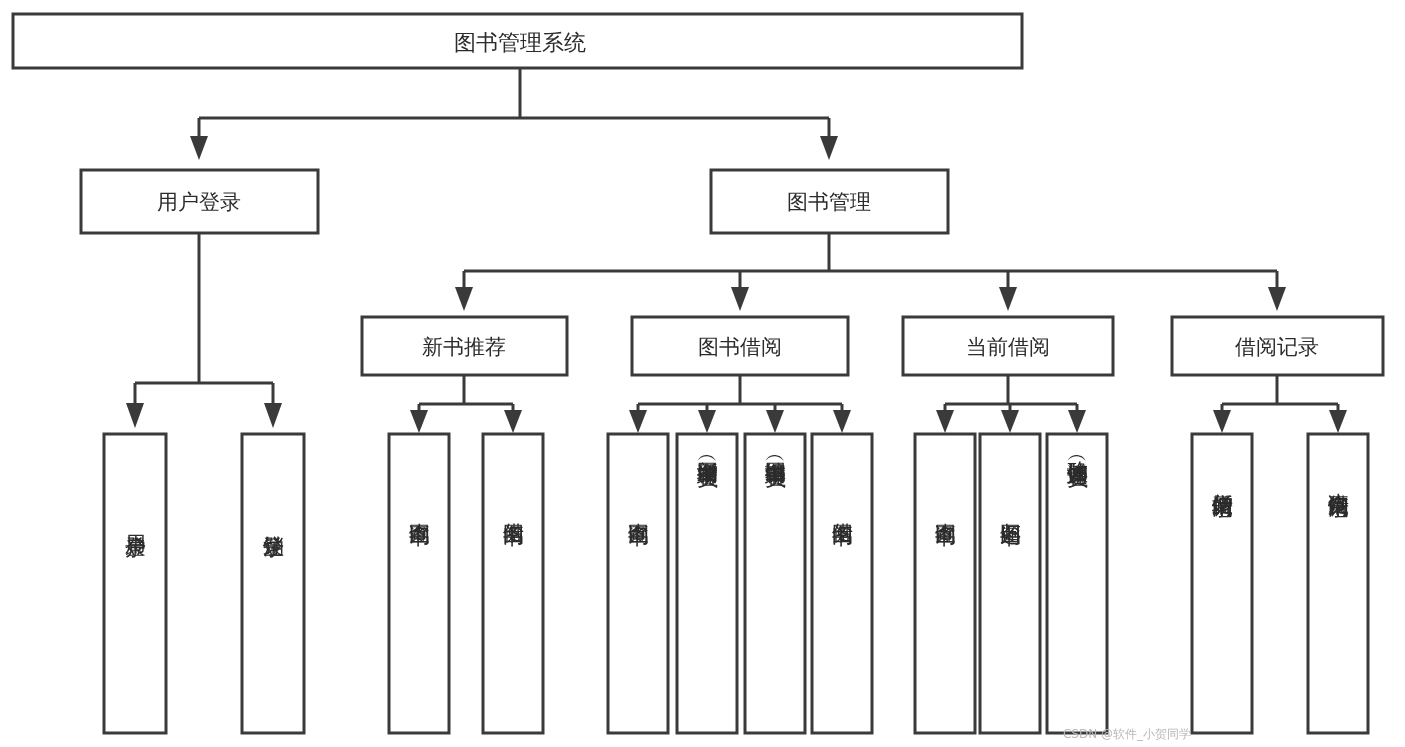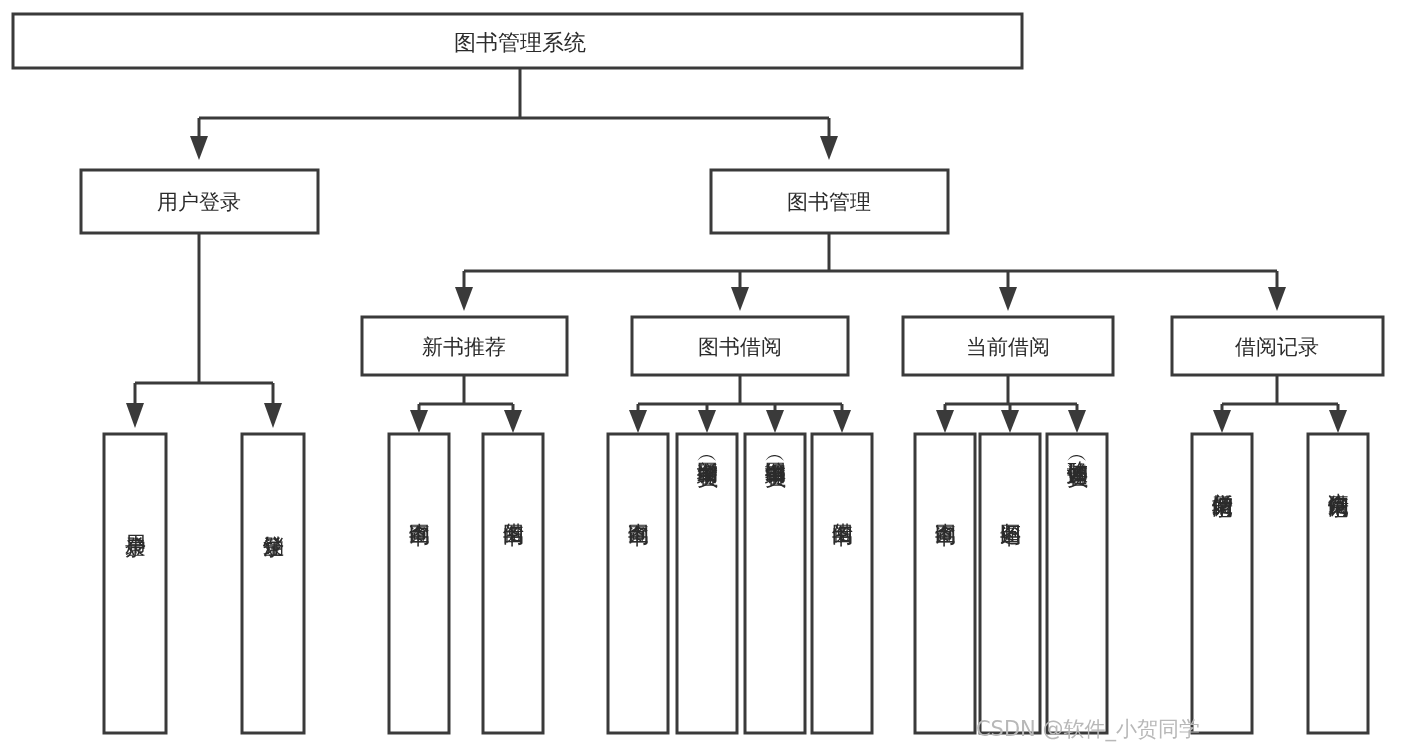--- a/index.html
+++ b/index.html
@@ -11,21 +11,20 @@
     width: 1405px;
     height: 747px;
     overflow: hidden;
     font-family: "DejaVu Sans", "Liberation Sans", sans-serif;
   }
   #diagram-root {
     position: relative;
     width: 1199px;
     height: 747px;
     background: #ffffff;
-    padding-left: 20px;
   }
   svg#diagram-svg {
     position: absolute;
     top: 0;
     left: 0;
     width: 1405px;
     height: 747px;
     display: block;
   }
   .node-box {
@@ -69,24 +68,24 @@
     text-orientation: upright;
     font-family: "DejaVu Sans", "Liberation Sans", sans-serif;
     font-size: 21px;
     line-height: 1.0;
     color: #2b2b2b;
     letter-spacing: 1px;
     white-space: nowrap;
   }
   #watermark {
     position: absolute;
-    right: 19px;
+    right: 8px;
     bottom: 4px;
     font-family: "DejaVu Sans", "Liberation Sans", sans-serif;
-    font-size: 21px;
+    font-size: 12px;
     color: #b8b8b8;
     white-space: nowrap;
     pointer-events: none;
   }
 </style>
 </head>
 <body>
 
 <div id="diagram-root">
 

